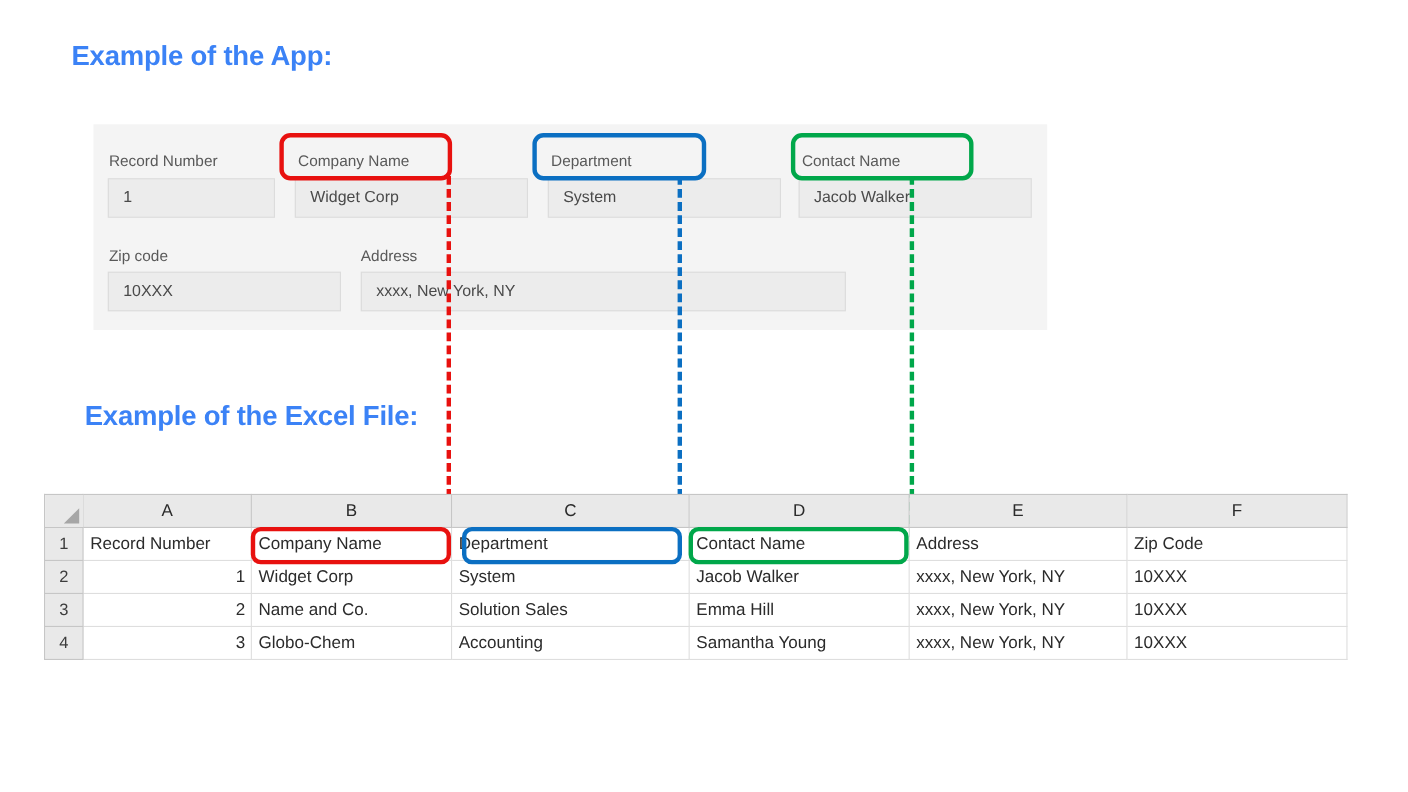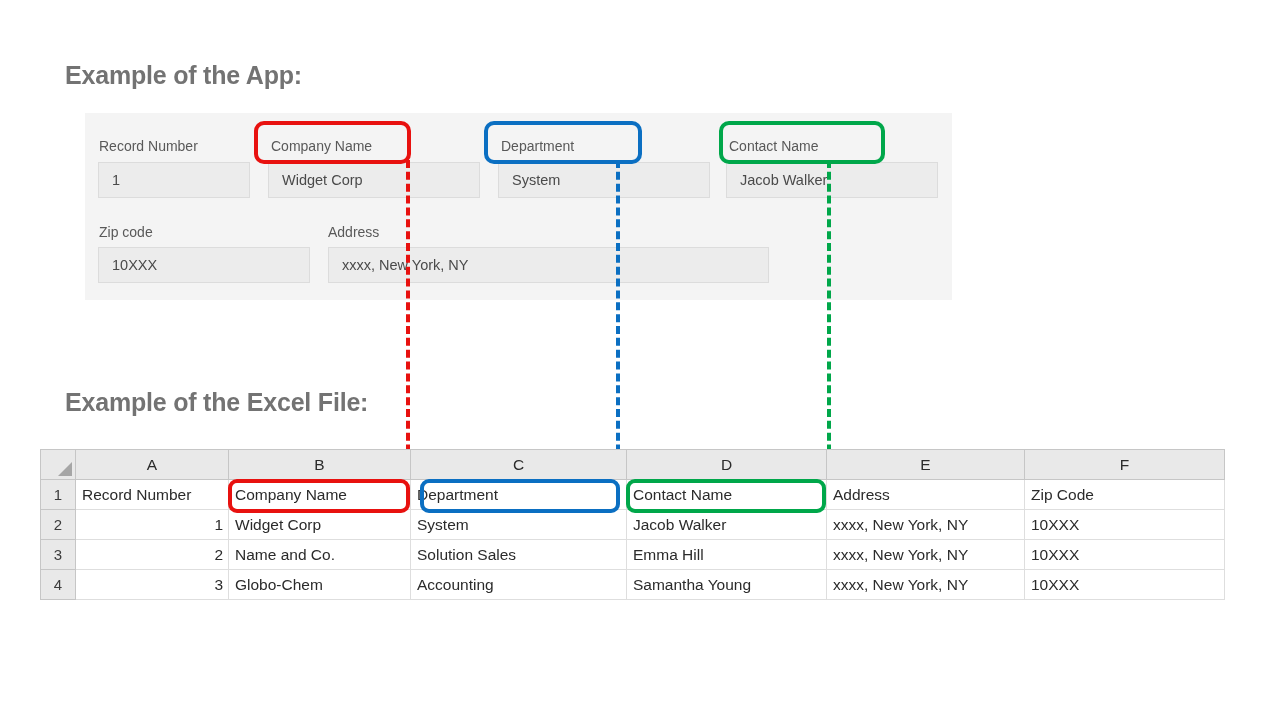--- a/index.html
+++ b/index.html
@@ -14,28 +14,27 @@
     font-family: "Liberation Sans", sans-serif;
     overflow: hidden;
   }
 
   
   .section-title {
     position: absolute;
     font-family: "Liberation Sans", sans-serif;
     font-weight: bold;
     font-size: 25px;
-    color: #737373;
+    color: #3b82f6;
     line-height: 32px;
     letter-spacing: -0.2px;
     white-space: pre-line;
-    margin-top: 24px;
   }
   #app-heading  { left: 65px; top: 35px; }
-  #excel-heading{ left: 65px; top: 362px; width: 330px; }
+  #excel-heading{ left: 77px; top: 362px; width: 330px; }
 
   
   #app-panel {
     position: absolute;
     left: 85px;
     top: 113px;
     width: 867px;
     height: 187px;
     background: #f4f4f4;
   }

